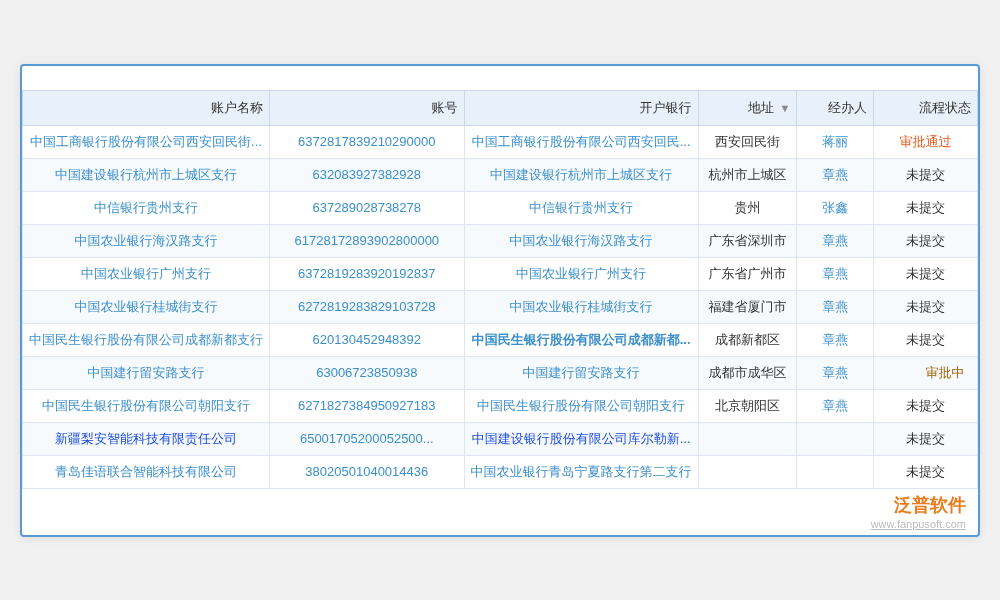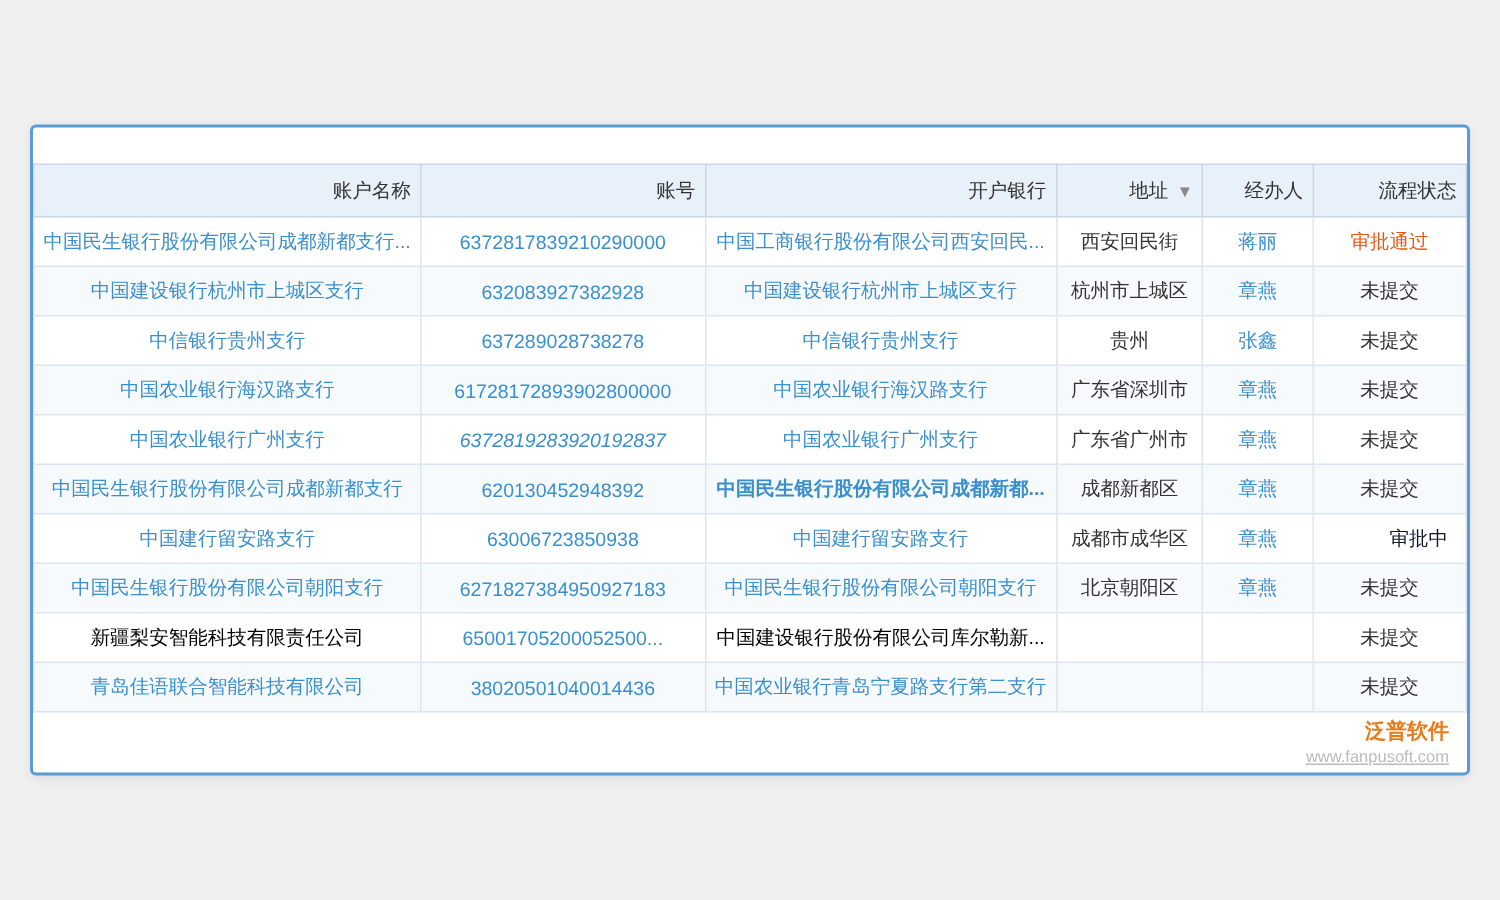--- a/index.html
+++ b/index.html
@@ -58,32 +58,32 @@
       text-align: center;
       color: #333;
       white-space: nowrap;
     }
     .link-blue {
       color: #3b8fcc;
       cursor: pointer;
       text-decoration: none;
     }
     .link-orange {
-      color: #000000;
+      color: #1d4ed8;
       cursor: pointer;
       text-decoration: none;
     }
     .status-unsubmit {
       color: #333;
     }
     .status-approved {
       color: #e55a1a;
     }
     .status-approving {
-      color: #0f172a;
+      color: #a16207;
       padding-left: 45px;
     }
     .col-name { width: 200px; }
     .col-account { width: 200px; }
     .col-bank { width: 230px; }
     .col-addr { width: 100px; }
     .col-handler { width: 80px; }
     .col-status { width: 106px; }
     .filter-icon {
       display: inline-block;
@@ -111,21 +111,21 @@
         <th class="col-bank">开户银行</th>
         <th class="col-addr">
           地址 <span class="filter-icon">▼</span>
         </th>
         <th class="col-handler">经办人</th>
         <th class="col-status">流程状态</th>
       </tr>
     </thead>
     <tbody id="table-body">
         <tr>
-          <td><a href="#" class="link-blue" style="text-decoration: none;">中国民生银行股份有限公司成都新都支行...</a></td>
+          <td><a href="#" class="link-blue" style="text-decoration: none;">中国工商银行股份有限公司西安回民街...</a></td>
           <td><a href="#" class="link-blue" style="text-decoration: none;">6372817839210290000</a></td>
           <td><a href="#" class="link-blue" style="text-decoration: none;">中国工商银行股份有限公司西安回民...</a></td>
           <td>西安回民街</td>
           <td><a href="#" class="link-blue" style="text-decoration: none;">蒋丽</a></td>
           <td class="status-approved">审批通过</td>
         </tr>
         <tr>
           <td><a href="#" class="link-blue" style="text-decoration: none;">中国建设银行杭州市上城区支行</a></td>
           <td><a href="#" class="link-blue" style="text-decoration: none;">632083927382928</a></td>
           <td><a href="#" class="link-blue" style="text-decoration: none;">中国建设银行杭州市上城区支行</a></td>
@@ -144,23 +144,31 @@
         <tr>
           <td><a href="#" class="link-blue" style="text-decoration: none;">中国农业银行海汉路支行</a></td>
           <td><a href="#" class="link-blue" style="text-decoration: none;">61728172893902800000</a></td>
           <td><a href="#" class="link-blue" style="text-decoration: none;">中国农业银行海汉路支行</a></td>
           <td>广东省深圳市</td>
           <td><a href="#" class="link-blue" style="text-decoration: none;">章燕</a></td>
           <td class="status-unsubmit">未提交</td>
         </tr>
         <tr>
           <td><a href="#" class="link-blue" style="text-decoration: none;">中国农业银行广州支行</a></td>
-          <td><a href="#" class="link-blue" style="text-decoration: none; font-style: italic;">6372819283920192837</a></td>
+          <td><a href="#" class="link-blue" style="text-decoration: none;">6372819283920192837</a></td>
           <td><a href="#" class="link-blue" style="text-decoration: none;">中国农业银行广州支行</a></td>
           <td>广东省广州市</td>
+          <td><a href="#" class="link-blue" style="text-decoration: none;">章燕</a></td>
+          <td class="status-unsubmit">未提交</td>
+        </tr>
+        <tr>
+          <td><a href="#" class="link-blue" style="text-decoration: none;">中国农业银行桂城街支行</a></td>
+          <td><a href="#" class="link-blue" style="text-decoration: none;">6272819283829103728</a></td>
+          <td><a href="#" class="link-blue" style="text-decoration: none;">中国农业银行桂城街支行</a></td>
+          <td>福建省厦门市</td>
           <td><a href="#" class="link-blue" style="text-decoration: none;">章燕</a></td>
           <td class="status-unsubmit">未提交</td>
         </tr>
         <tr>
           <td><a href="#" class="link-blue" style="text-decoration: none;">中国民生银行股份有限公司成都新都支行</a></td>
           <td><a href="#" class="link-blue" style="text-decoration: none;">620130452948392</a></td>
           <td><a href="#" class="link-blue" style="text-decoration: none; font-weight: bold;">中国民生银行股份有限公司成都新都...</a></td>
           <td>成都新都区</td>
           <td><a href="#" class="link-blue" style="text-decoration: none;">章燕</a></td>
           <td class="status-unsubmit">未提交</td>
@@ -193,16 +201,16 @@
           <td><a href="#" class="link-blue" style="text-decoration: none;">青岛佳语联合智能科技有限公司</a></td>
           <td><a href="#" class="link-blue" style="text-decoration: none;">38020501040014436</a></td>
           <td><a href="#" class="link-blue" style="text-decoration: none;">中国农业银行青岛宁夏路支行第二支行</a></td>
           <td></td>
           <td></td>
           <td class="status-unsubmit">未提交</td>
         </tr>
       </tbody>
   </table>
   <div class="watermark">
-    <span style="color:#e87b1a;font-weight:bold;font-size:14px;">泛普软件</span><br>
+    <span style="color:#e87b1a;font-weight:bold;font-size:18px;">泛普软件</span><br>
     <span style="font-size:11px;color:#bbb;text-decoration:underline;">www.fanpusoft.com</span>
   </div>
 </div>
 
 </body></html>

